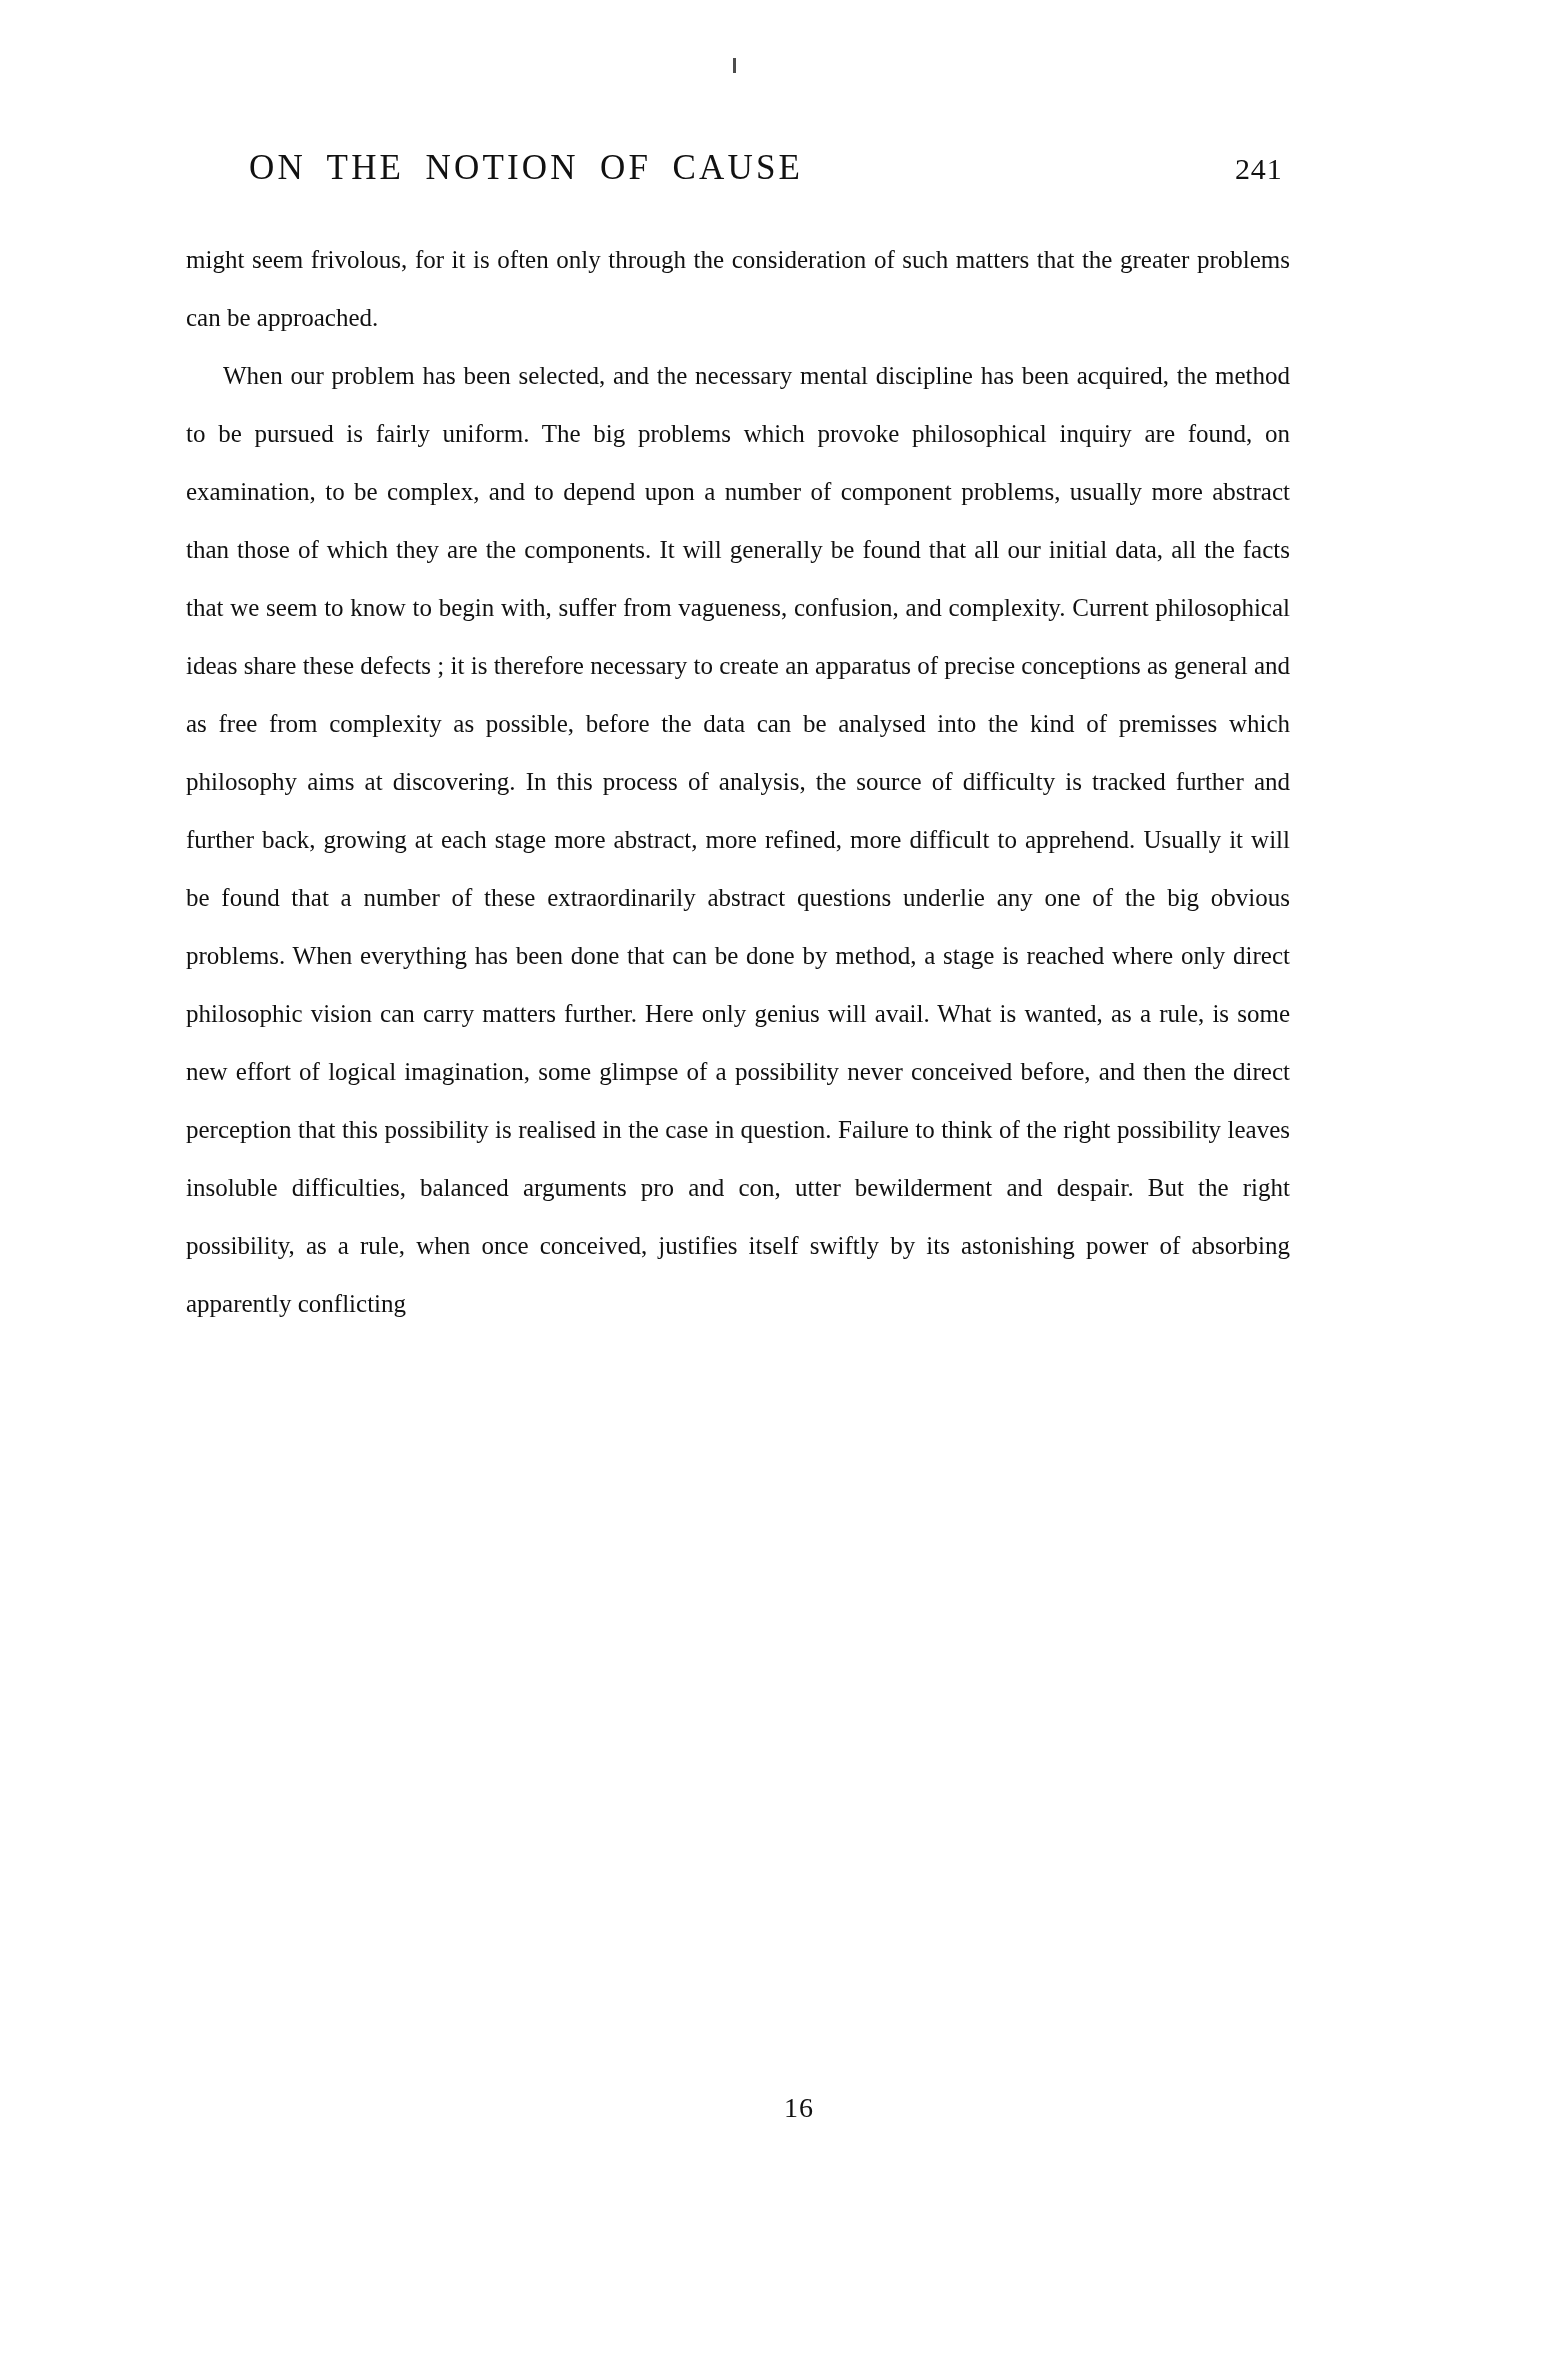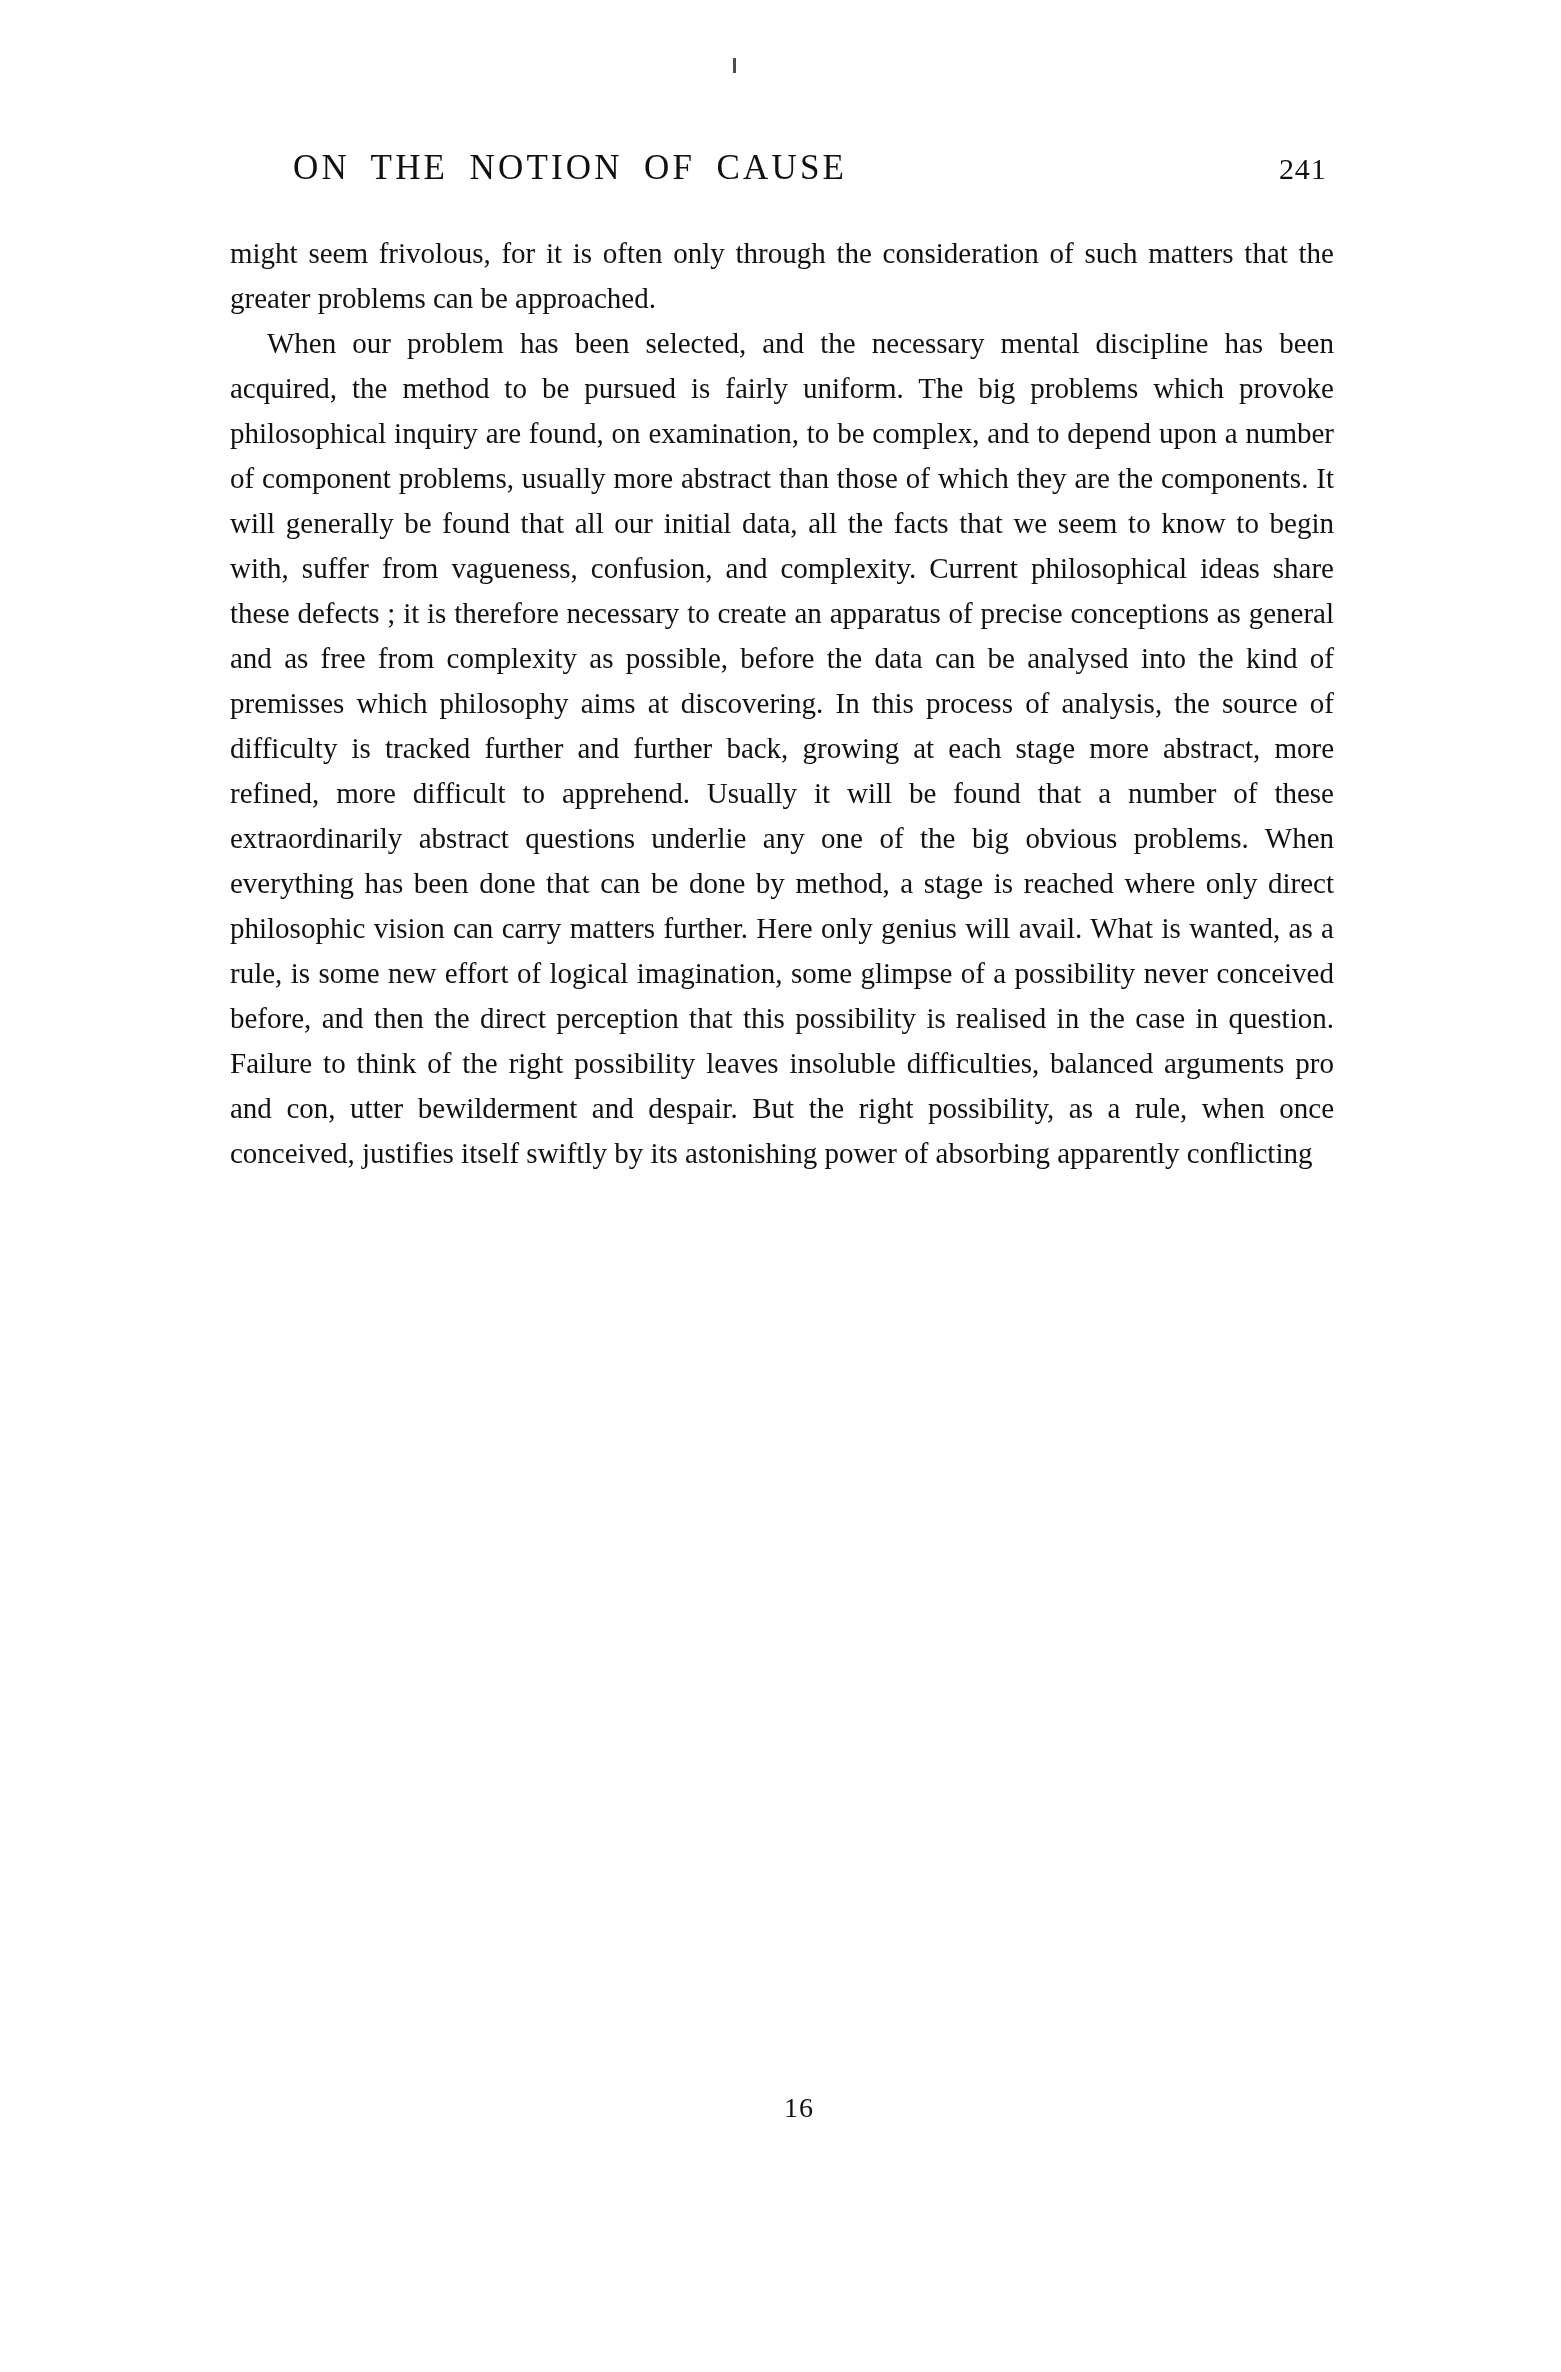--- a/index.html
+++ b/index.html
@@ -21,21 +21,20 @@
     top: 0;
     width: 1561px;
     height: 2373px;
     background: #ffffff;
   }
   .page-inner {
     position: absolute;
     left: 186px;
     top: 148px;
     width: 1104px;
-    margin-left: 44px;
   }
   .running-head {
     display: flex;
     align-items: baseline;
     justify-content: flex-start;
     width: 100%;
     margin-bottom: 43px;
   }
   .running-head .title {
     font-size: 35px;
@@ -45,22 +44,22 @@
     white-space: nowrap;
     padding-left: 63px;
   }
   .running-head .folio {
     font-size: 30px;
     letter-spacing: 0.9px;
     margin-left: auto;
     padding-right: 7.4px;
   }
   .body-text {
-    font-size: 29px;
-    line-height: 45px;
+    font-size: 25px;
+    line-height: 58px;
     text-align: justify;
     text-justify: inter-word;
   }
   .body-text p {
     margin: 0;
     text-indent: 0;
   }
   .body-text p.indent {
     text-indent: 37px;
   }

